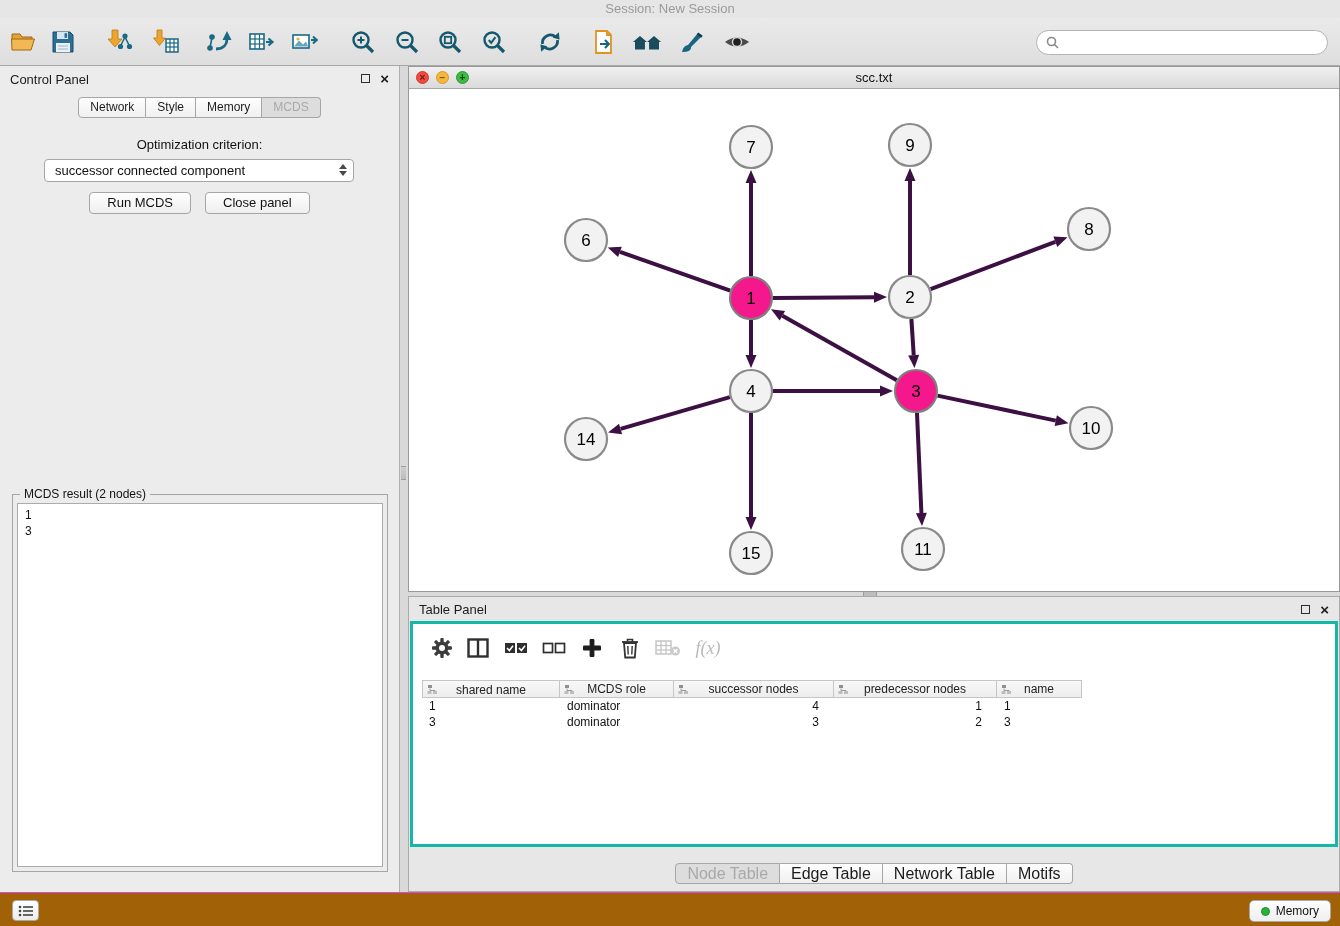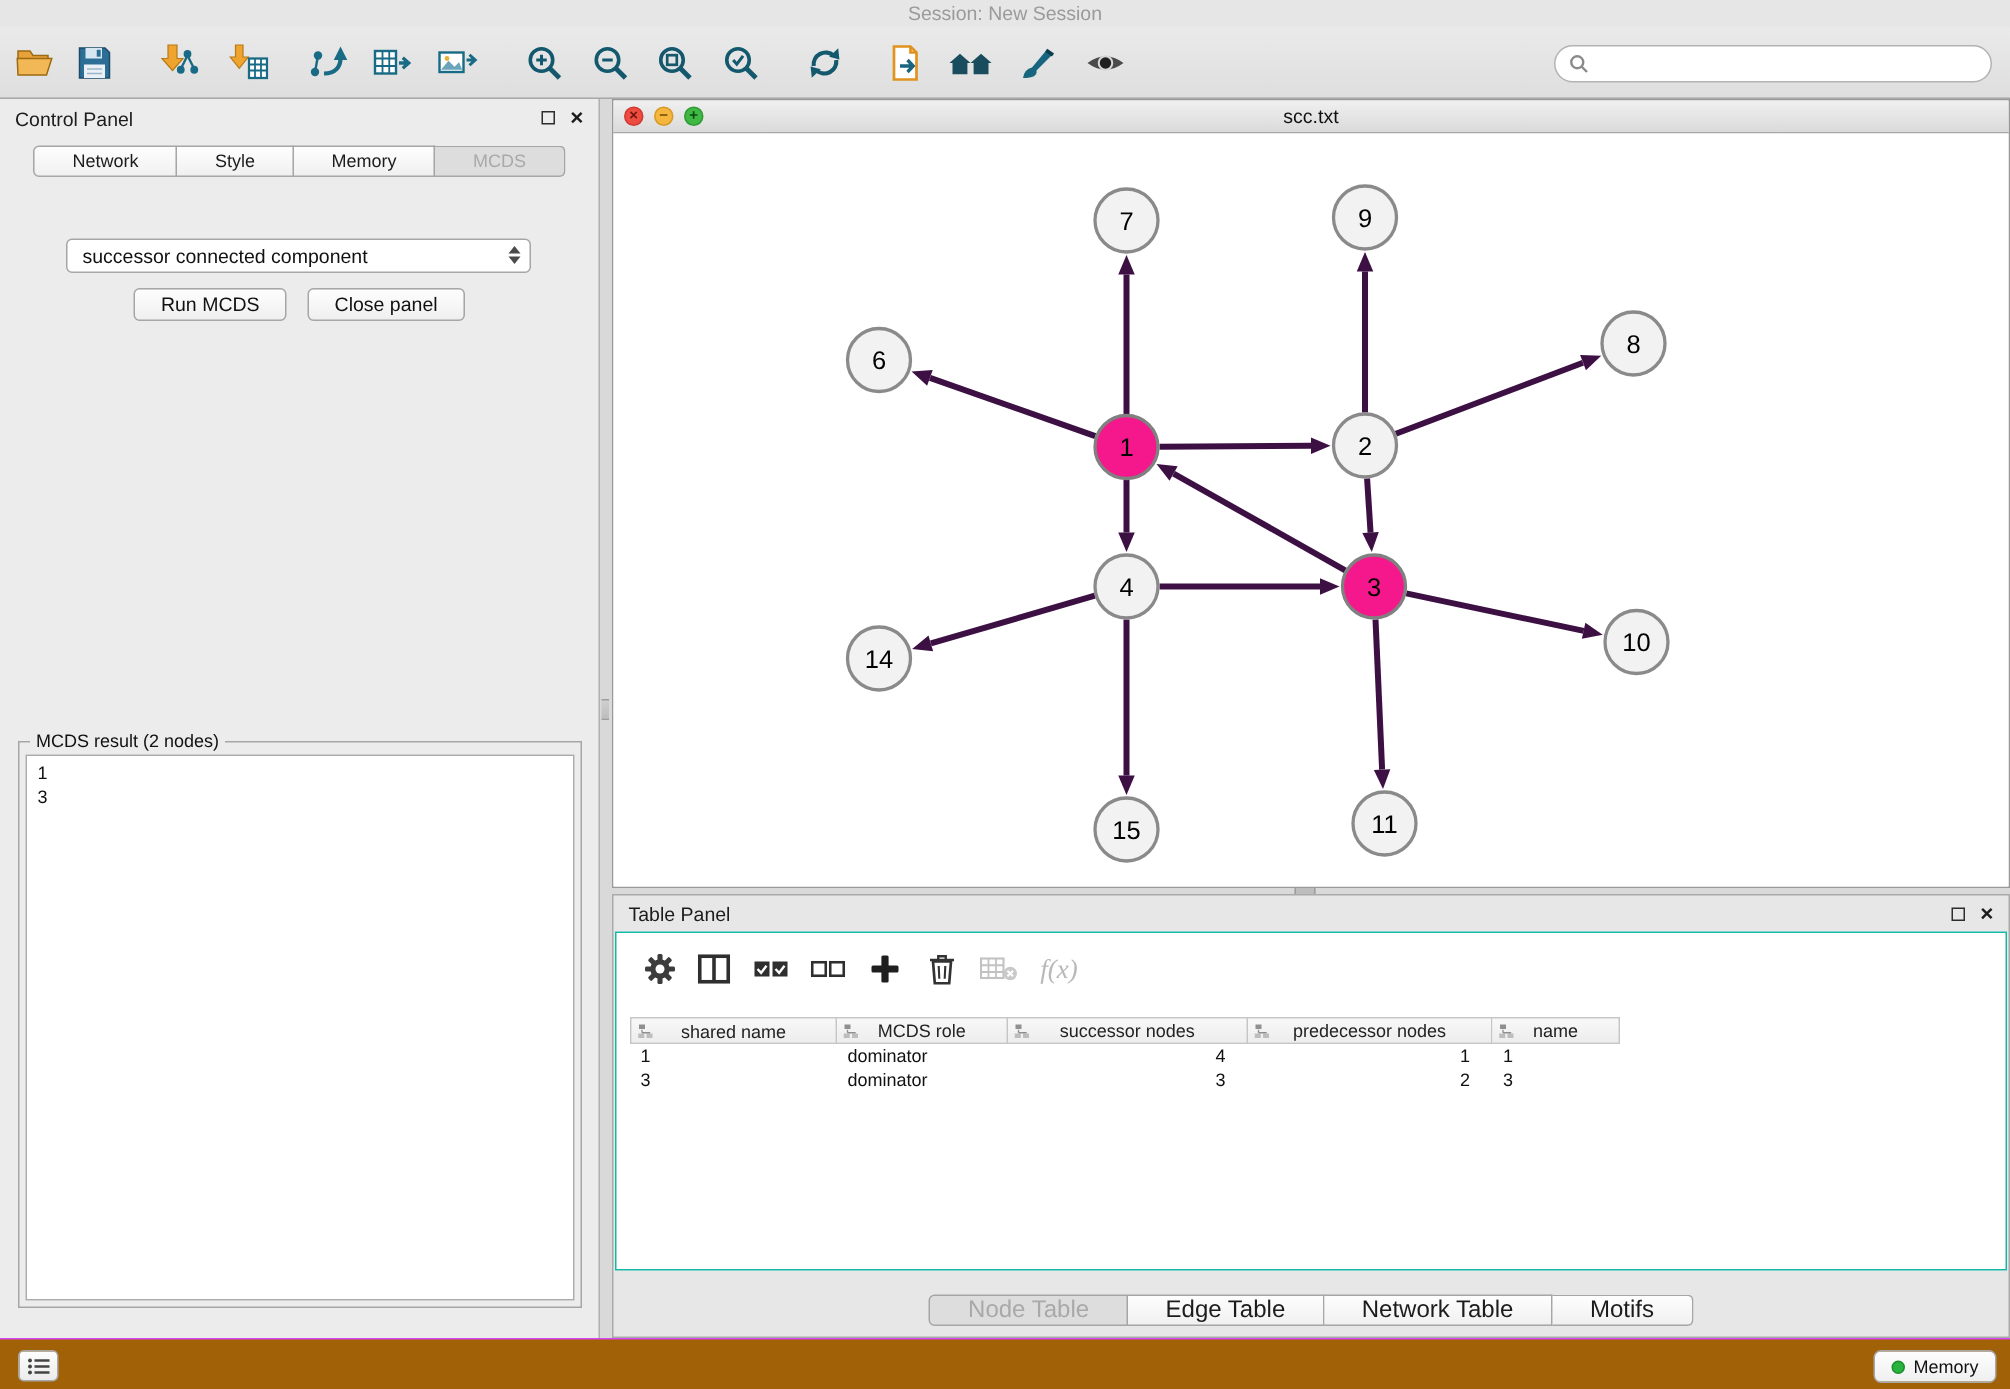--- a/index.html
+++ b/index.html
@@ -16,21 +16,21 @@
   .searchbox{position:absolute;right:12px;top:12px;width:292px;height:25px;border:1px solid #b3b3b3;border-radius:13px;background:#fff;display:flex;align-items:center;padding:0 9px;gap:6px}
   .searchbox input{border:none;outline:none;flex:1;font-size:13px;font-family:"Liberation Sans",sans-serif;background:transparent;color:#333}
 
   
   .control-panel{position:absolute;left:0;top:66px;width:400px;height:826px;background:#ececec;border-right:1px solid #b0b0b0}
   .cp-title{position:absolute;left:10px;top:6px;font-size:13px;color:#1c1c1c}
   .win-controls{position:absolute;right:10px;top:7px;display:flex;gap:10px;align-items:center}
   .box-icon{width:9px;height:9px;border:1.5px solid #2d2d2d;display:inline-block}
   .x-icon{font-size:15px;font-weight:bold;color:#1c1c1c;line-height:11px}
   .cp-tabs{position:absolute;top:31px;left:0;right:0;display:flex;justify-content:center}
-  .seg-tab{height:21px;line-height:19px;padding:0 25px;font-size:12px;border:1px solid #a6a6a6;border-left:none;background:linear-gradient(#fefefe,#f0f0f0);color:#1c1c1c;cursor:default;white-space:nowrap}
+  .seg-tab{height:21px;line-height:19px;padding:0 11px;font-size:12px;border:1px solid #a6a6a6;border-left:none;background:linear-gradient(#fefefe,#f0f0f0);color:#1c1c1c;cursor:default;white-space:nowrap}
   .seg-tab:first-child{border-left:1px solid #a6a6a6;border-radius:4px 0 0 4px}
   .seg-tab:last-child{border-radius:0 4px 4px 0}
   .seg-tab.active{background:#dddddd;color:#a9a9a9}
   .opt-label{position:absolute;top:71px;left:0;right:0;text-align:center;font-size:13px;color:#111}
   .dropdown{position:absolute;left:44px;top:93px;width:310px;height:23px;background:#fff;border:1px solid #a6a6a6;border-radius:4px;display:flex;align-items:center;padding:0 22px 0 10px;font-size:13px;color:#111}
   .stepper{position:absolute;right:6px;top:4px;display:flex;flex-direction:column;gap:2px}
   .stepper .up{width:0;height:0;border-left:4px solid transparent;border-right:4px solid transparent;border-bottom:5px solid #4a4a4a}
   .stepper .down{width:0;height:0;border-left:4px solid transparent;border-right:4px solid transparent;border-top:5px solid #4a4a4a}
   .cp-buttons{position:absolute;top:126px;left:0;right:0;display:flex;justify-content:center;gap:14px}
   .push-btn{height:22px;line-height:20px;padding:0 17px;font-size:13px;color:#111;background:linear-gradient(#fefefe,#efefef);border:1px solid #a6a6a6;border-radius:4px;cursor:default;font-family:"Liberation Sans",sans-serif}
@@ -52,21 +52,21 @@
   .light.red{background:#ee4c41;border:1px solid #cf3a31;color:#731710}
   .light.yellow{background:#f5b63d;border:1px solid #d89a26;color:#7a5408}
   .light.green{background:#3fb944;border:1px solid #2f9a35;color:#0c4a10}
   .net-canvas{position:absolute;left:0;top:22px;width:930px;height:502px;background:#fff}
   .net-canvas svg{display:block}
   .net-canvas text{font-family:"Liberation Sans",sans-serif}
 
   
   .table-panel{position:absolute;left:408px;top:596px;width:932px;height:296px;background:#e7e7e7;border:1px solid #aaa}
   .tp-title{position:absolute;left:10px;top:5px;font-size:13px;color:#1c1c1c}
-  .tp-body{position:absolute;left:1px;top:24px;width:928px;height:226px;background:#fff;border:1px solid #14b8a6}
+  .tp-body{position:absolute;left:1px;top:24px;width:928px;height:226px;background:#fff;border:3px solid #14b8a6}
   .tp-toolbar{position:relative;height:46px}
   .ticon{position:absolute;top:12px;width:30px;height:24px;display:flex;align-items:center;justify-content:center;cursor:default}
   .fx{font-family:"Liberation Serif",serif;font-style:italic;font-size:18px;color:#b9b9b9}
   .ttable{position:absolute;left:9px;top:56px}
   .thead{display:flex}
   .th{position:relative;height:18px;background:linear-gradient(#f8f8f8,#ededed);border:1px solid #c6c6c6;border-left:none;font-size:12px;color:#222;display:flex;align-items:center;justify-content:center;cursor:default}
   .th:first-child{border-left:1px solid #c6c6c6}
   .th svg{position:absolute;left:4px;top:3px}
   .tr{display:flex;height:16px;line-height:16px;font-size:12px;color:#111}
   .td{overflow:hidden;white-space:nowrap;padding-left:7px}
@@ -233,20 +233,21 @@
   <span class="win-controls">
     <span class="box-icon"></span>
     <span class="x-icon">×</span>
   </span>
   <div class="cp-tabs">
       <div class="seg-tab">Network</div>
       <div class="seg-tab">Style</div>
       <div class="seg-tab">Memory</div>
       <div class="seg-tab active">MCDS</div>
     </div>
+  <div class="opt-label">Optimization criterion:</div>
   <div class="dropdown">
     <span>successor connected component</span>
     <span class="stepper">
         <span class="up"></span>
         <span class="down"></span>
       </span>
   </div>
   <div class="cp-buttons">
     <button class="push-btn">Run MCDS</button>
     <button class="push-btn">Close panel</button>

